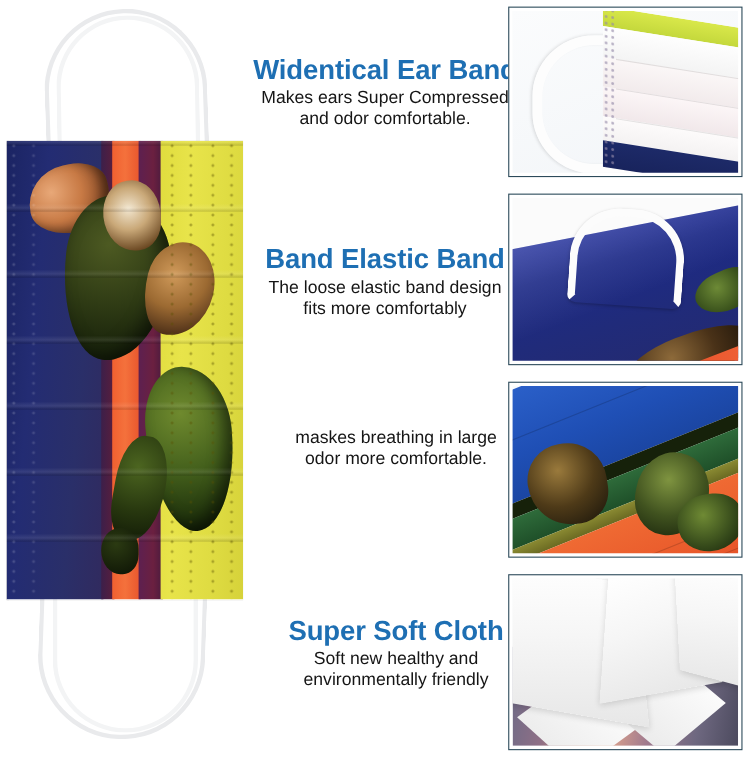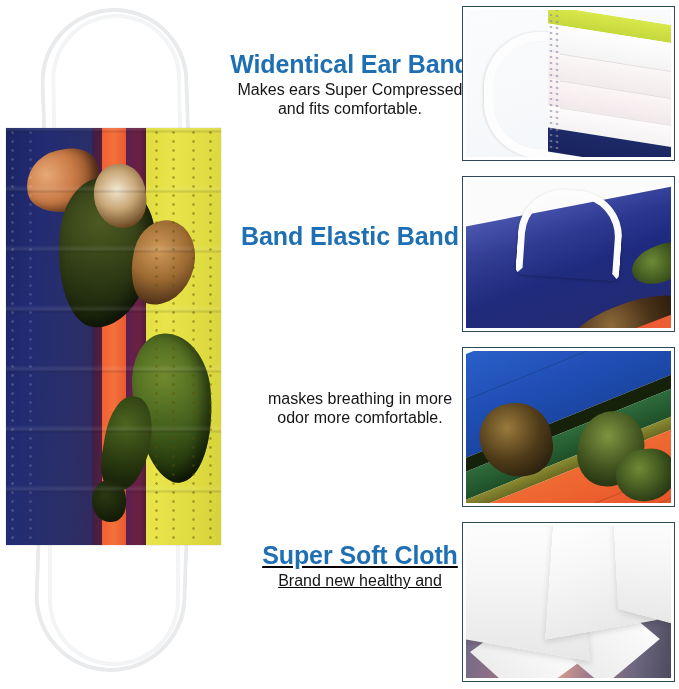--- a/index.html
+++ b/index.html
@@ -201,21 +201,21 @@
     color: #151515;
     font-size: 16px;
     line-height: 1.17;
     margin: 0;
   }
   .feature-desc .ln { display: block; }
 
   #ft-0 { top: 50px; }
   #ft-1 { top: 222px; }
   #ft-2 { top: 390px; left: 248px; width: 224px; }
-  #ft-3 { top: 541px; left: 248px; width: 224px; text-decoration: underline; }
+  #ft-3 { top: 560px; left: 248px; width: 224px; }
 
   
   .panel {
     position: absolute;
     left: 462px;
     width: 213px;
     border: 1px solid #2c4a5a;
     background: #ffffff;
     overflow: hidden;
     box-sizing: border-box;
@@ -393,39 +393,44 @@
       <div class="stitch s4"></div>
 
       <div class="pleats"></div>
     </div>
   </div>
 
   <div class="feature-text" id="ft-0">
     <div class="feature-title">Widentical Ear Band</div>
     <div class="feature-desc">
       <span class="ln">Makes ears Super Compressed</span>
-      <span class="ln">and fits comfortable.</span>
+      <span class="ln">and odor comfortable.</span>
     </div>
   </div>
 
   <div class="feature-text" id="ft-1">
     <div class="feature-title">Band Elastic Band</div>
+    <div class="feature-desc">
+      <span class="ln">The loose elastic band design</span>
+      <span class="ln">fits more comfortably</span>
+    </div>
   </div>
 
   <div class="feature-text" id="ft-2">
     <div class="feature-desc">
-      <span class="ln">maskes breathing in more</span>
+      <span class="ln">maskes breathing in large</span>
       <span class="ln">odor more comfortable.</span>
     </div>
   </div>
 
   <div class="feature-text" id="ft-3">
     <div class="feature-title">Super Soft Cloth</div>
     <div class="feature-desc">
-      <span class="ln">Brand new healthy and</span>
+      <span class="ln">Soft new healthy and</span>
+      <span class="ln">environmentally friendly</span>
     </div>
   </div>
 
   <div class="panel" id="panel-0">
     <div class="panel-inner">
       <div class="p0-bg"></div>
       <div class="p0-loop"></div>
       <div class="p0-mask">
         <div class="p0-row p0-green"></div>
         <div class="p0-row p0-white1"></div>

